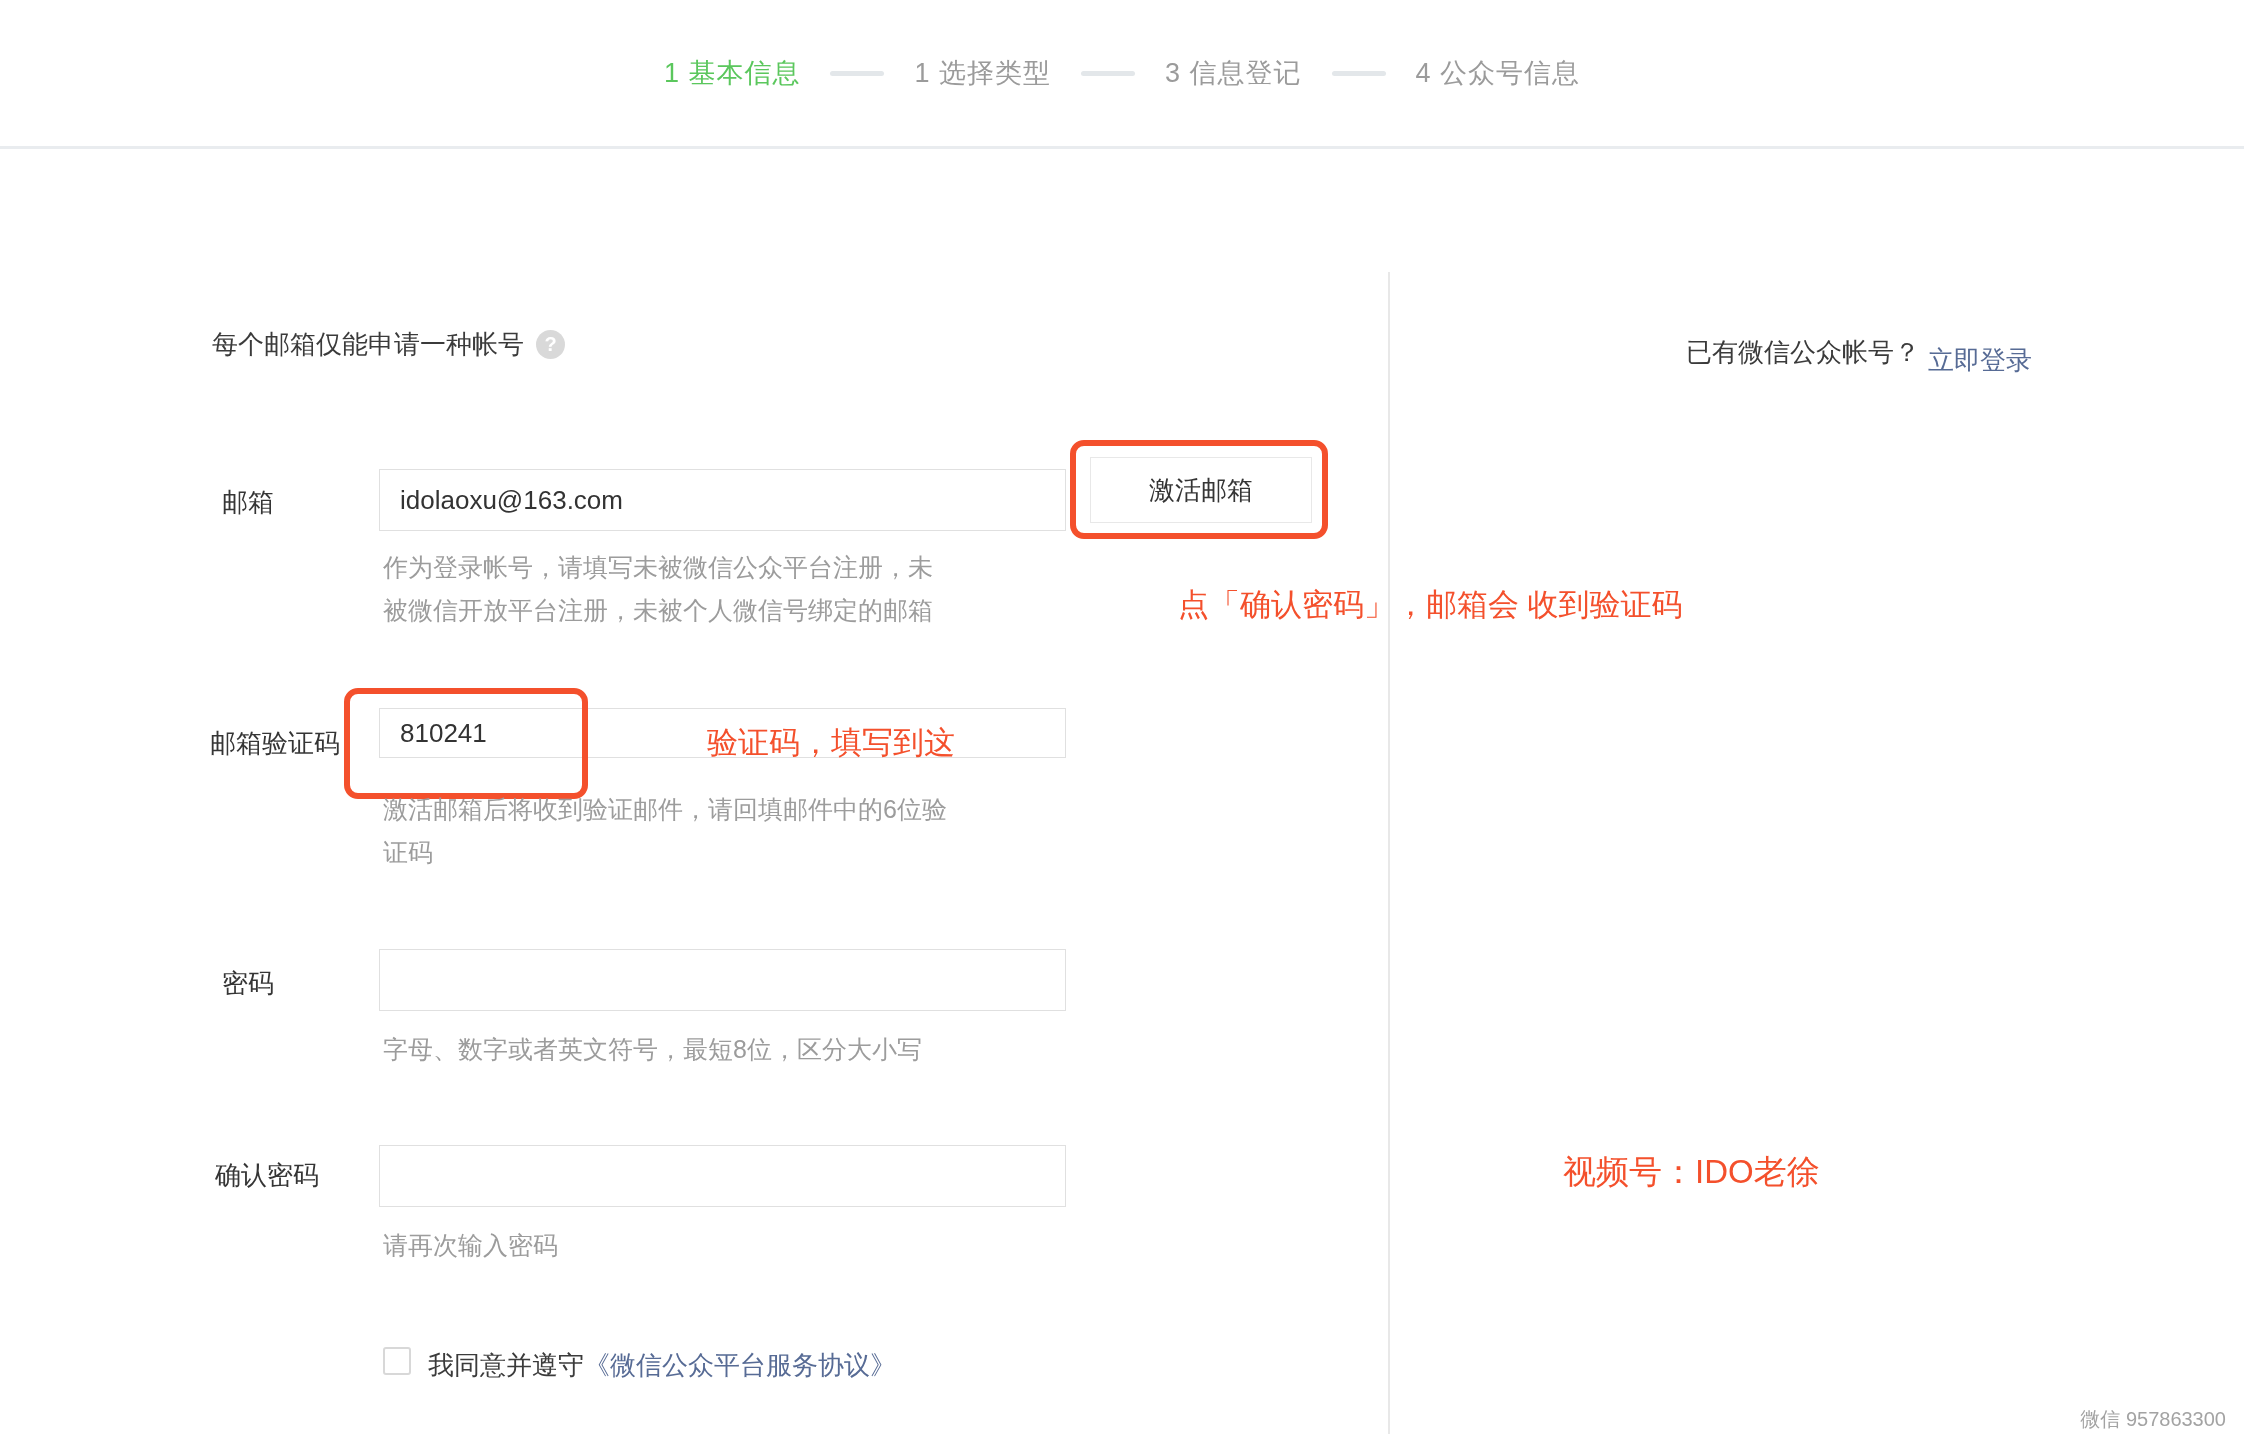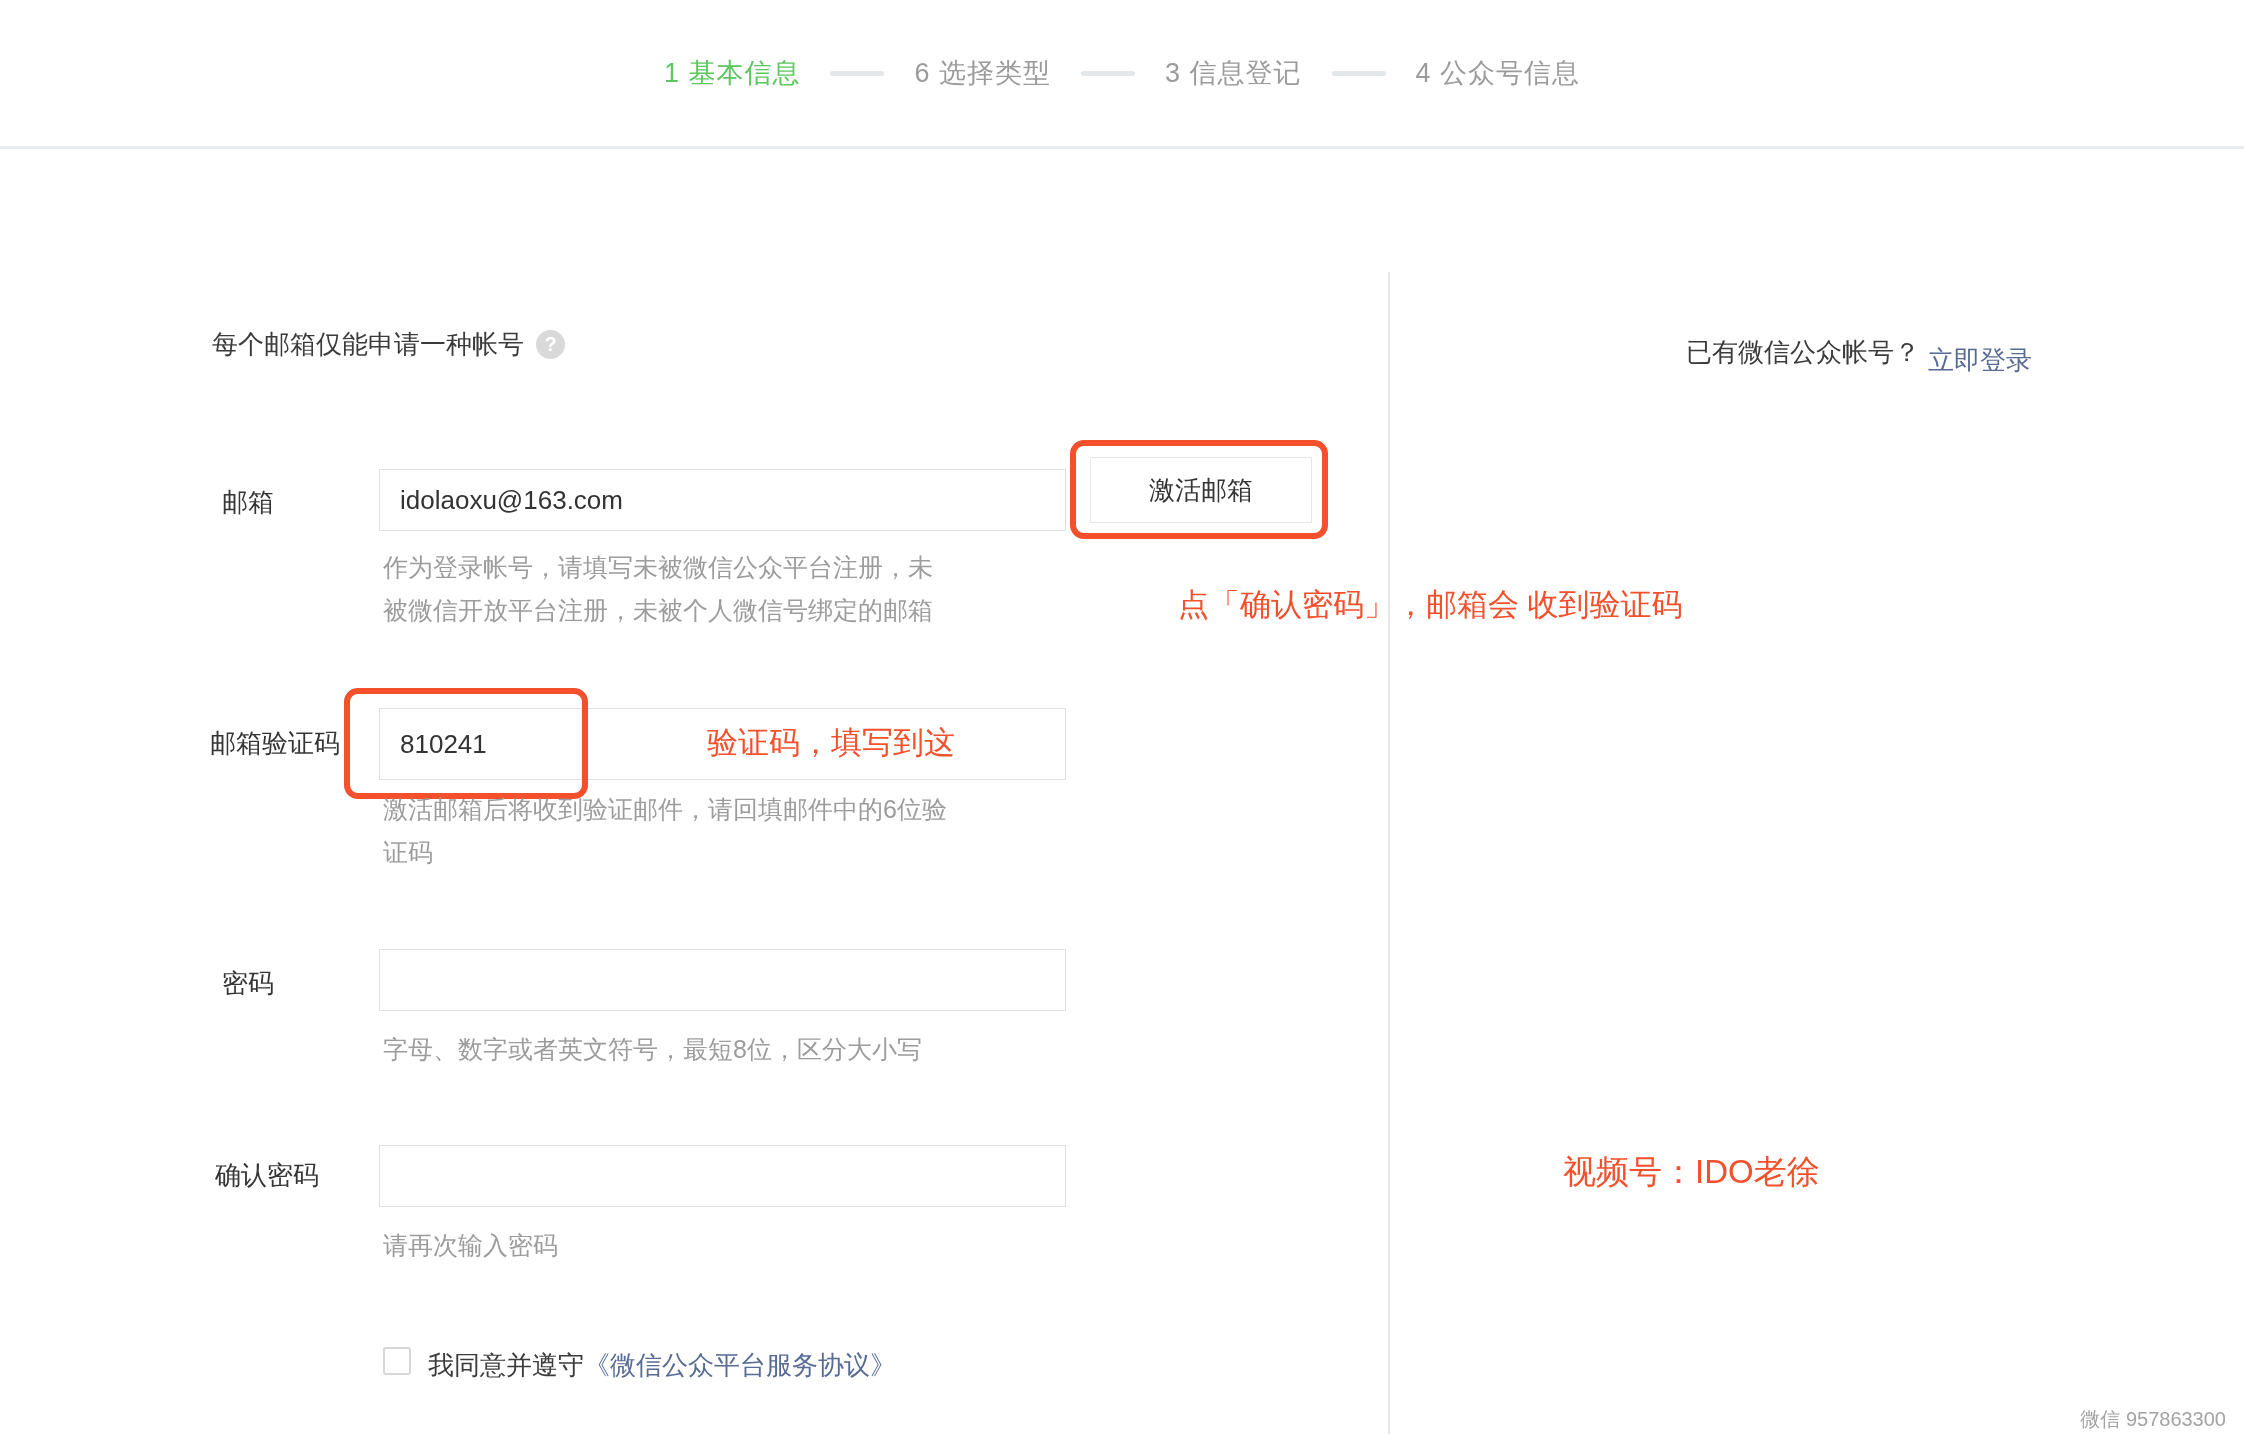--- a/index.html
+++ b/index.html
@@ -141,21 +141,21 @@
 </style>
 </head>
 <body>
 
 <div class="page">
 
   <div class="header">
     <div class="stepper">
       <span class="step active">1 基本信息</span>
       <span class="step-connector"></span>
-      <span class="step">6 选择类型</span>
+      <span class="step">1 选择类型</span>
       <span class="step-connector"></span>
       <span class="step">3 信息登记</span>
       <span class="step-connector"></span>
       <span class="step">4 公众号信息</span>
     </div>
   </div>
 
   <div class="note-line" style="left:212px;">
     <span>每个邮箱仅能申请一种帐号</span>
     <span class="q-icon">?</span>
@@ -170,21 +170,21 @@
 
   <div class="abs label" style="left:222px; top:485px;">邮箱</div>
   <input class="tinput" style="left: 379px; top: 469px;" type="text" value="idolaoxu@163.com">
   <button class="activate-btn">激活邮箱</button>
   <div class="red-box" style="left:1070px; top:440px; width:258px; height:99px;"></div>
   <div class="abs help" style="left:383px; top:589px;">被微信开放平台注册，未被个人微信号绑定的邮箱</div>
   <div class="abs help" style="left:383px; top:546px;">作为登录帐号，请填写未被微信公众平台注册，未</div>
   <div class="red-note" style="left:1178px; top:584px; font-size:31px;">点「确认密码」，邮箱会 收到验证码</div>
 
   <div class="abs label" style="left:210px; top:726px;">邮箱验证码</div>
-  <input class="tinput" style="left: 379px; top: 708px; height: 72px;" type="text" value="810241">
+  <input class="tinput" style="left: 379px; top: 708px; height: 50px;" type="text" value="810241">
   <div class="red-box" style="left:344px; top:688px; width:244px; height:111px;"></div>
   <div class="red-note" style="left:707px; top:722px; font-size:31px;">验证码，填写到这</div>
   <div class="abs help" style="left:383px; top:788px;">激活邮箱后将收到验证邮件，请回填邮件中的6位验</div>
   <div class="abs help" style="left:383px; top:831px;">证码</div>
 
   <div class="abs label" style="left:222px; top:966px;">密码</div>
   <input class="tinput" style="left: 379px; top: 949px;" type="password" value="">
   <div class="abs help" style="left:383px; top:1028px;">字母、数字或者英文符号，最短8位，区分大小写</div>
 
   <div class="abs label" style="left:215px; top:1158px;">确认密码</div>

